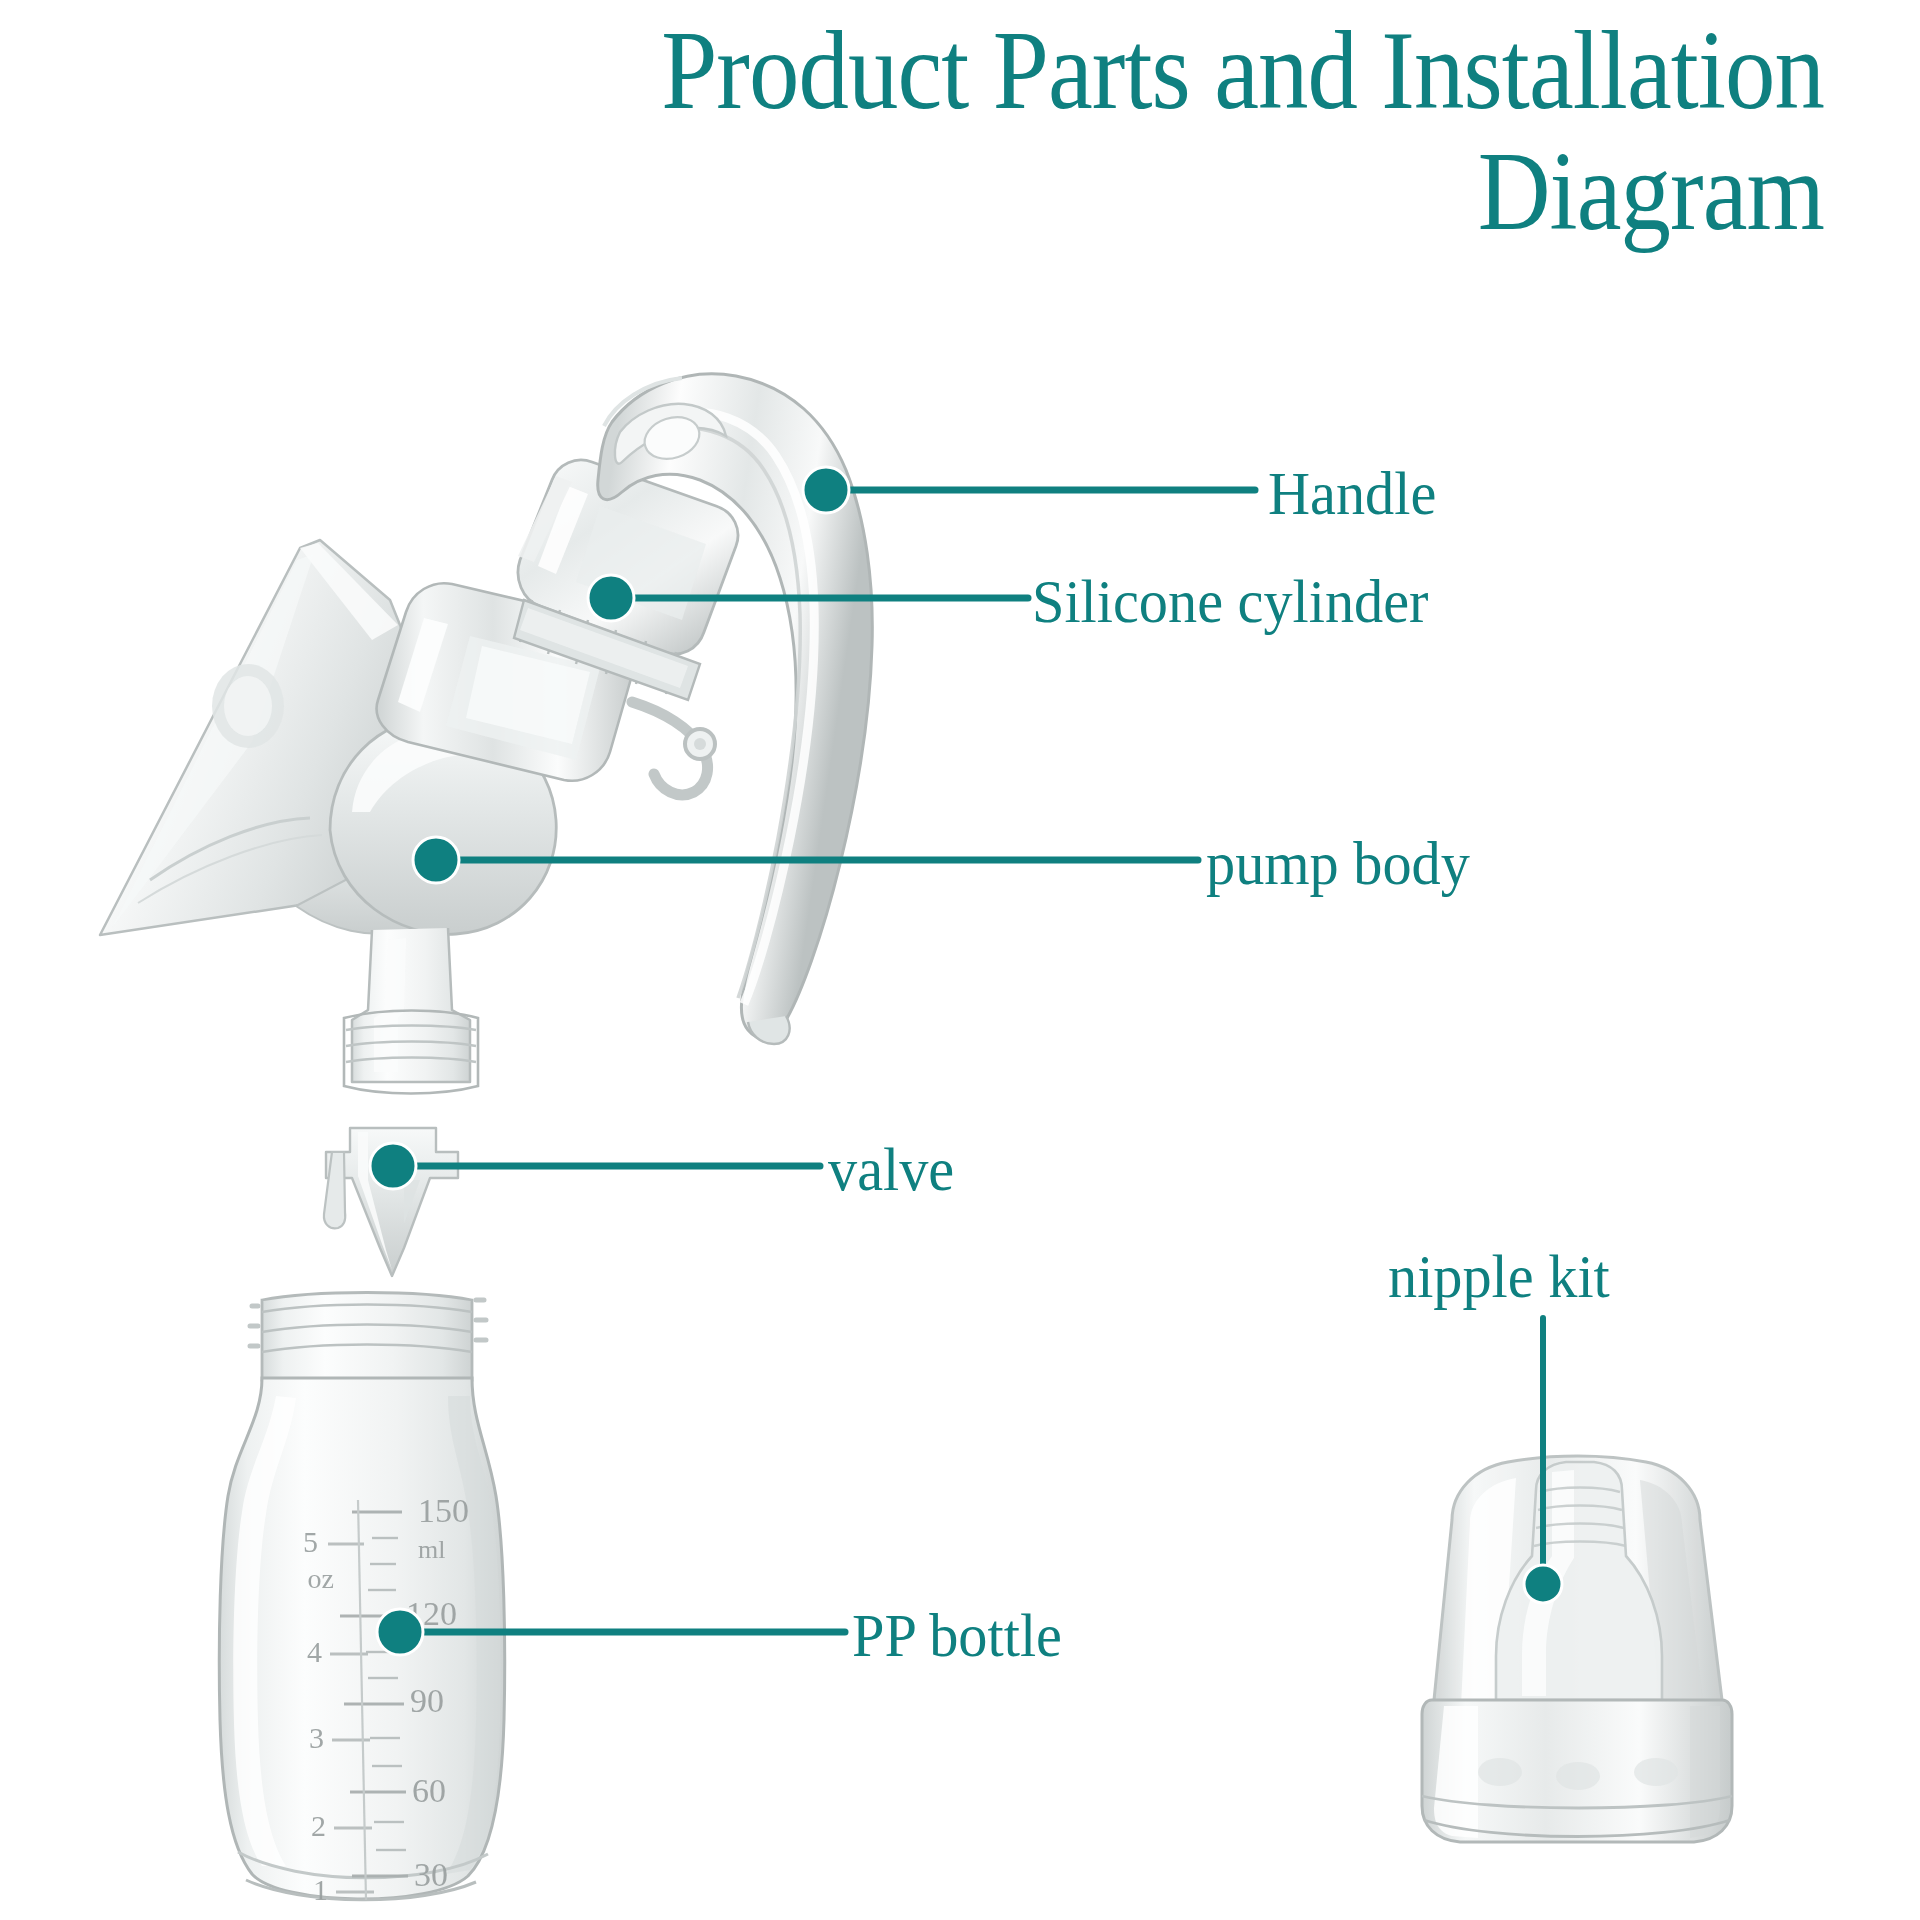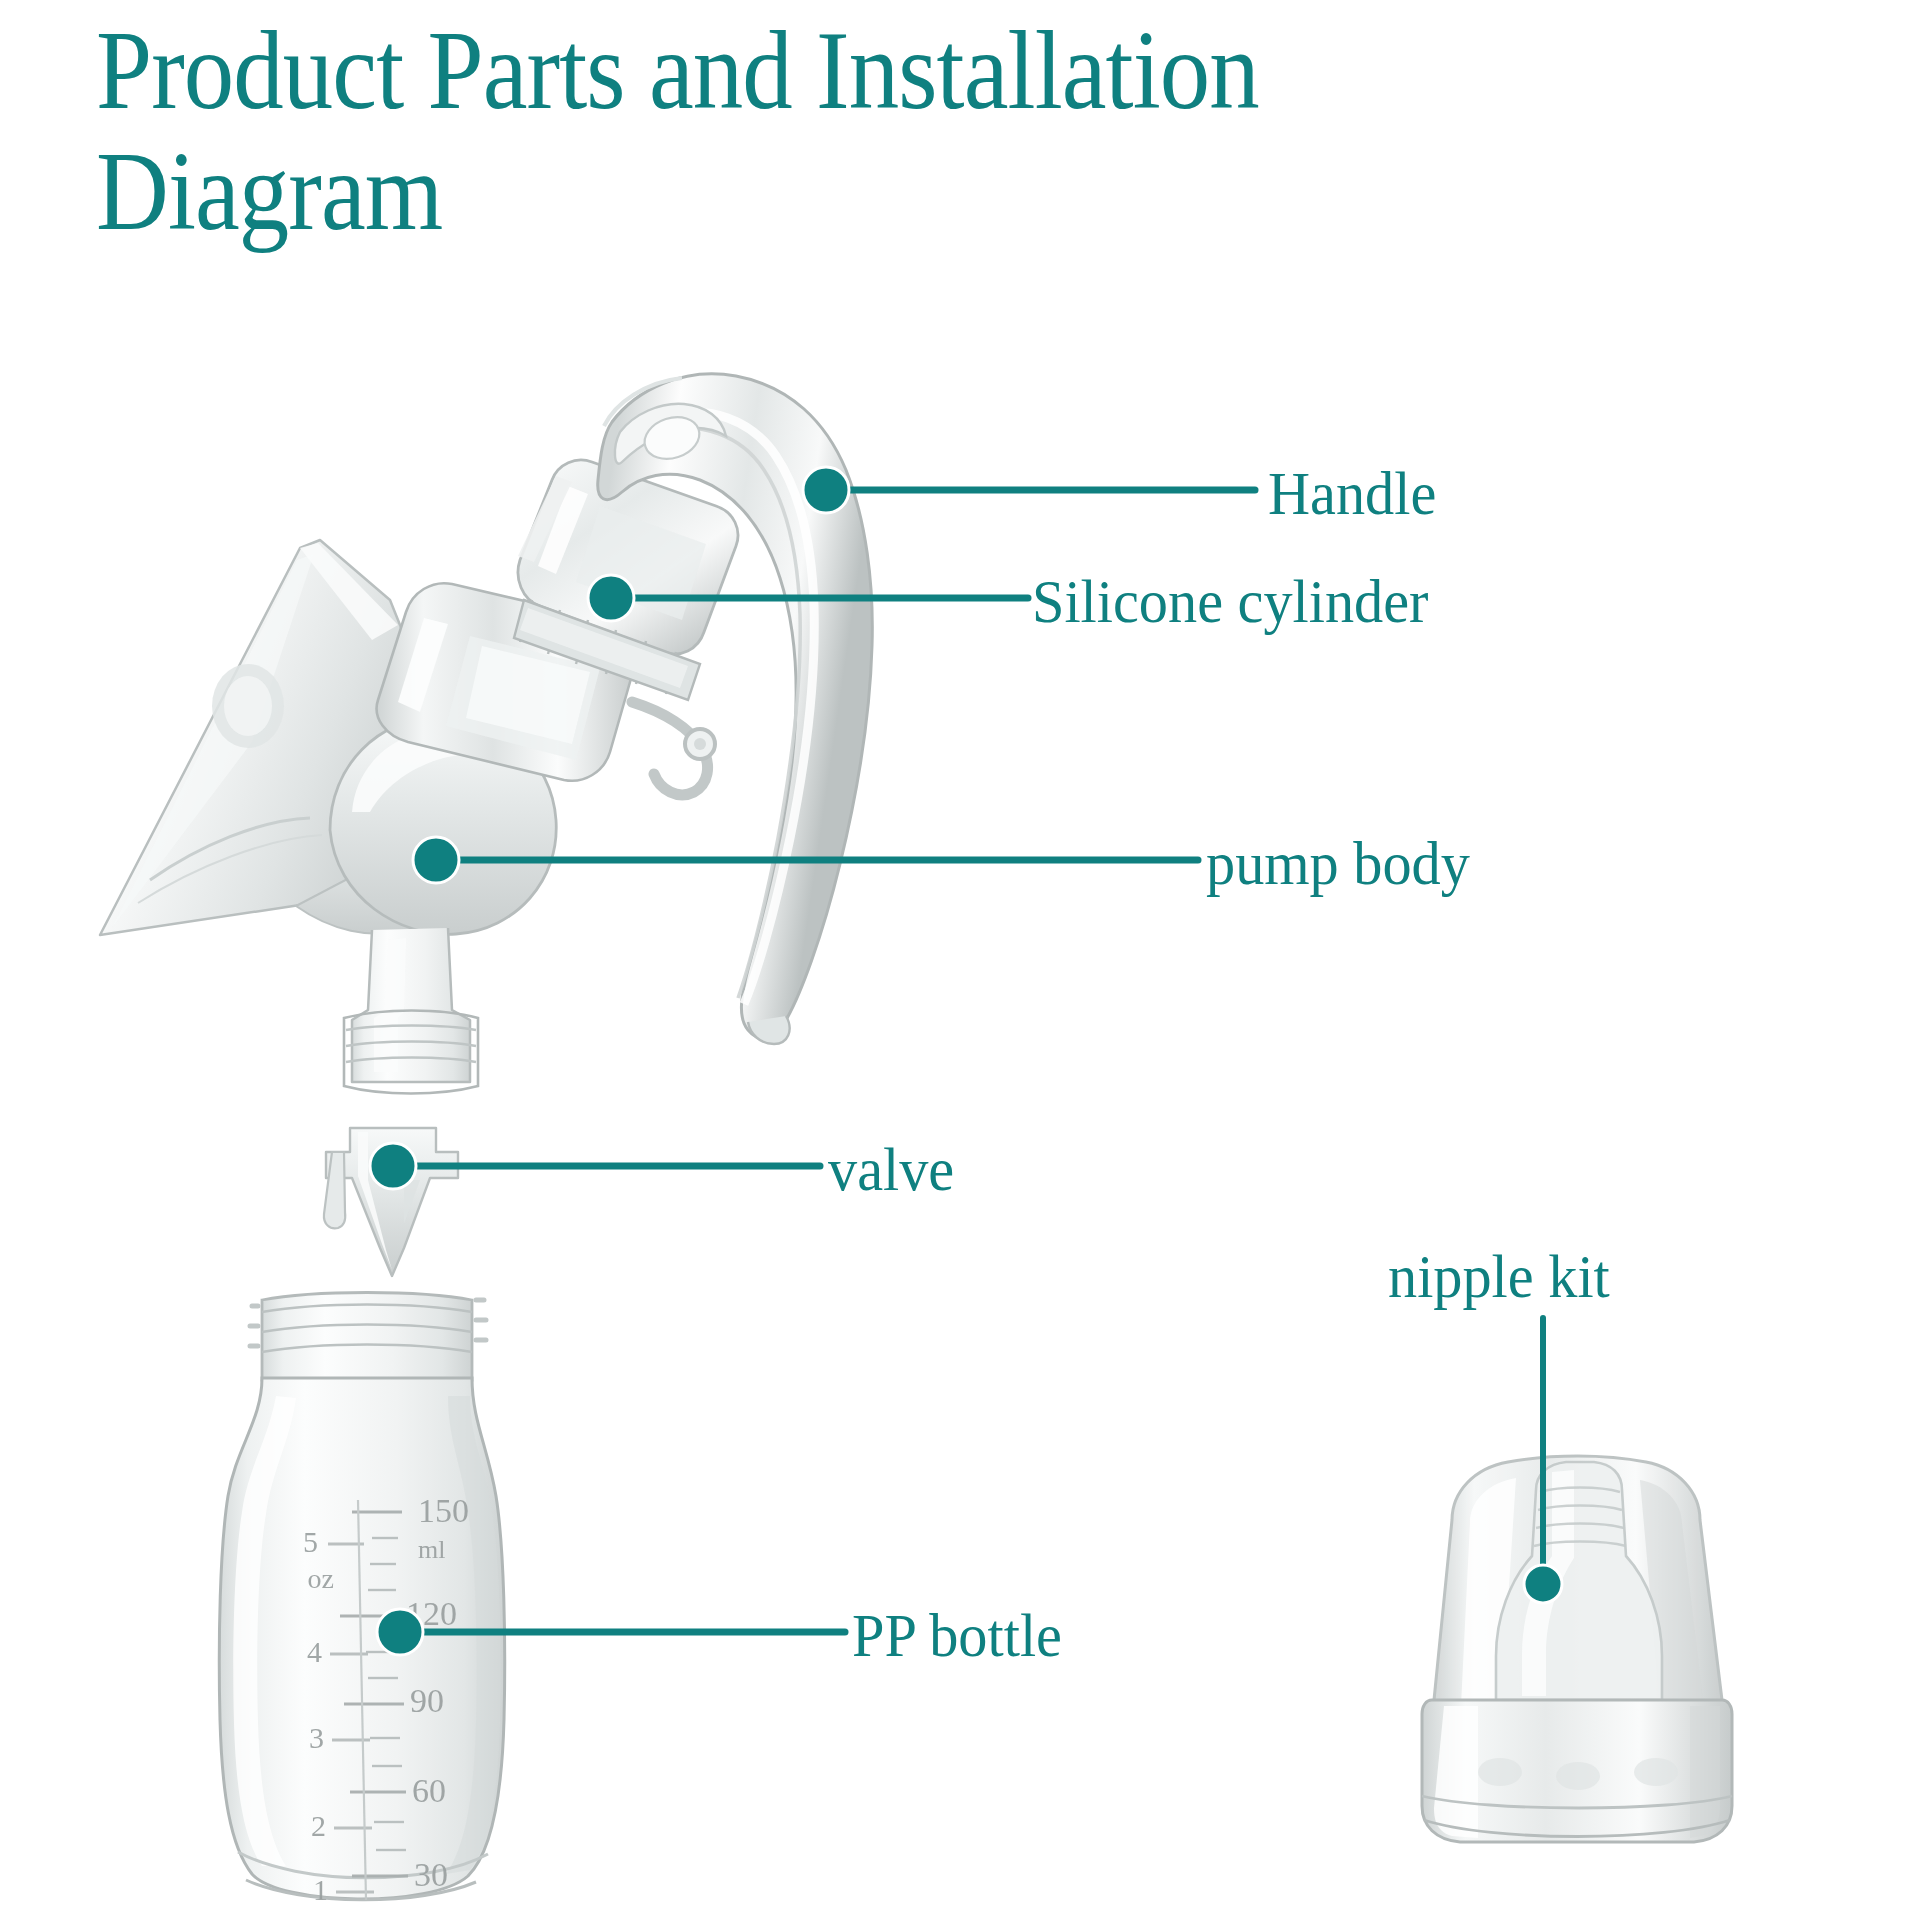--- a/index.html
+++ b/index.html
@@ -7,21 +7,21 @@
   body{
     width:1920px;height:1920px;
     font-family:"Liberation Serif","DejaVu Serif",serif;
     overflow:hidden;position:relative;
   }
   #stage{position:absolute;inset:0;width:1920px;height:1920px;background:#fff;}
 
   
   .title-wrap{
     position:absolute;left:0;top:0;width:1920px;
-    text-align:left;
+    text-align:right;
   }
   .title-line{
     color:#0f8080;
     font-family:"Liberation Serif","DejaVu Serif",serif;
     font-size:112px;
     line-height:1.08;
     font-weight:400;
     letter-spacing:-1px;
     transform:scaleX(0.90);
     transform-origin:center top;

